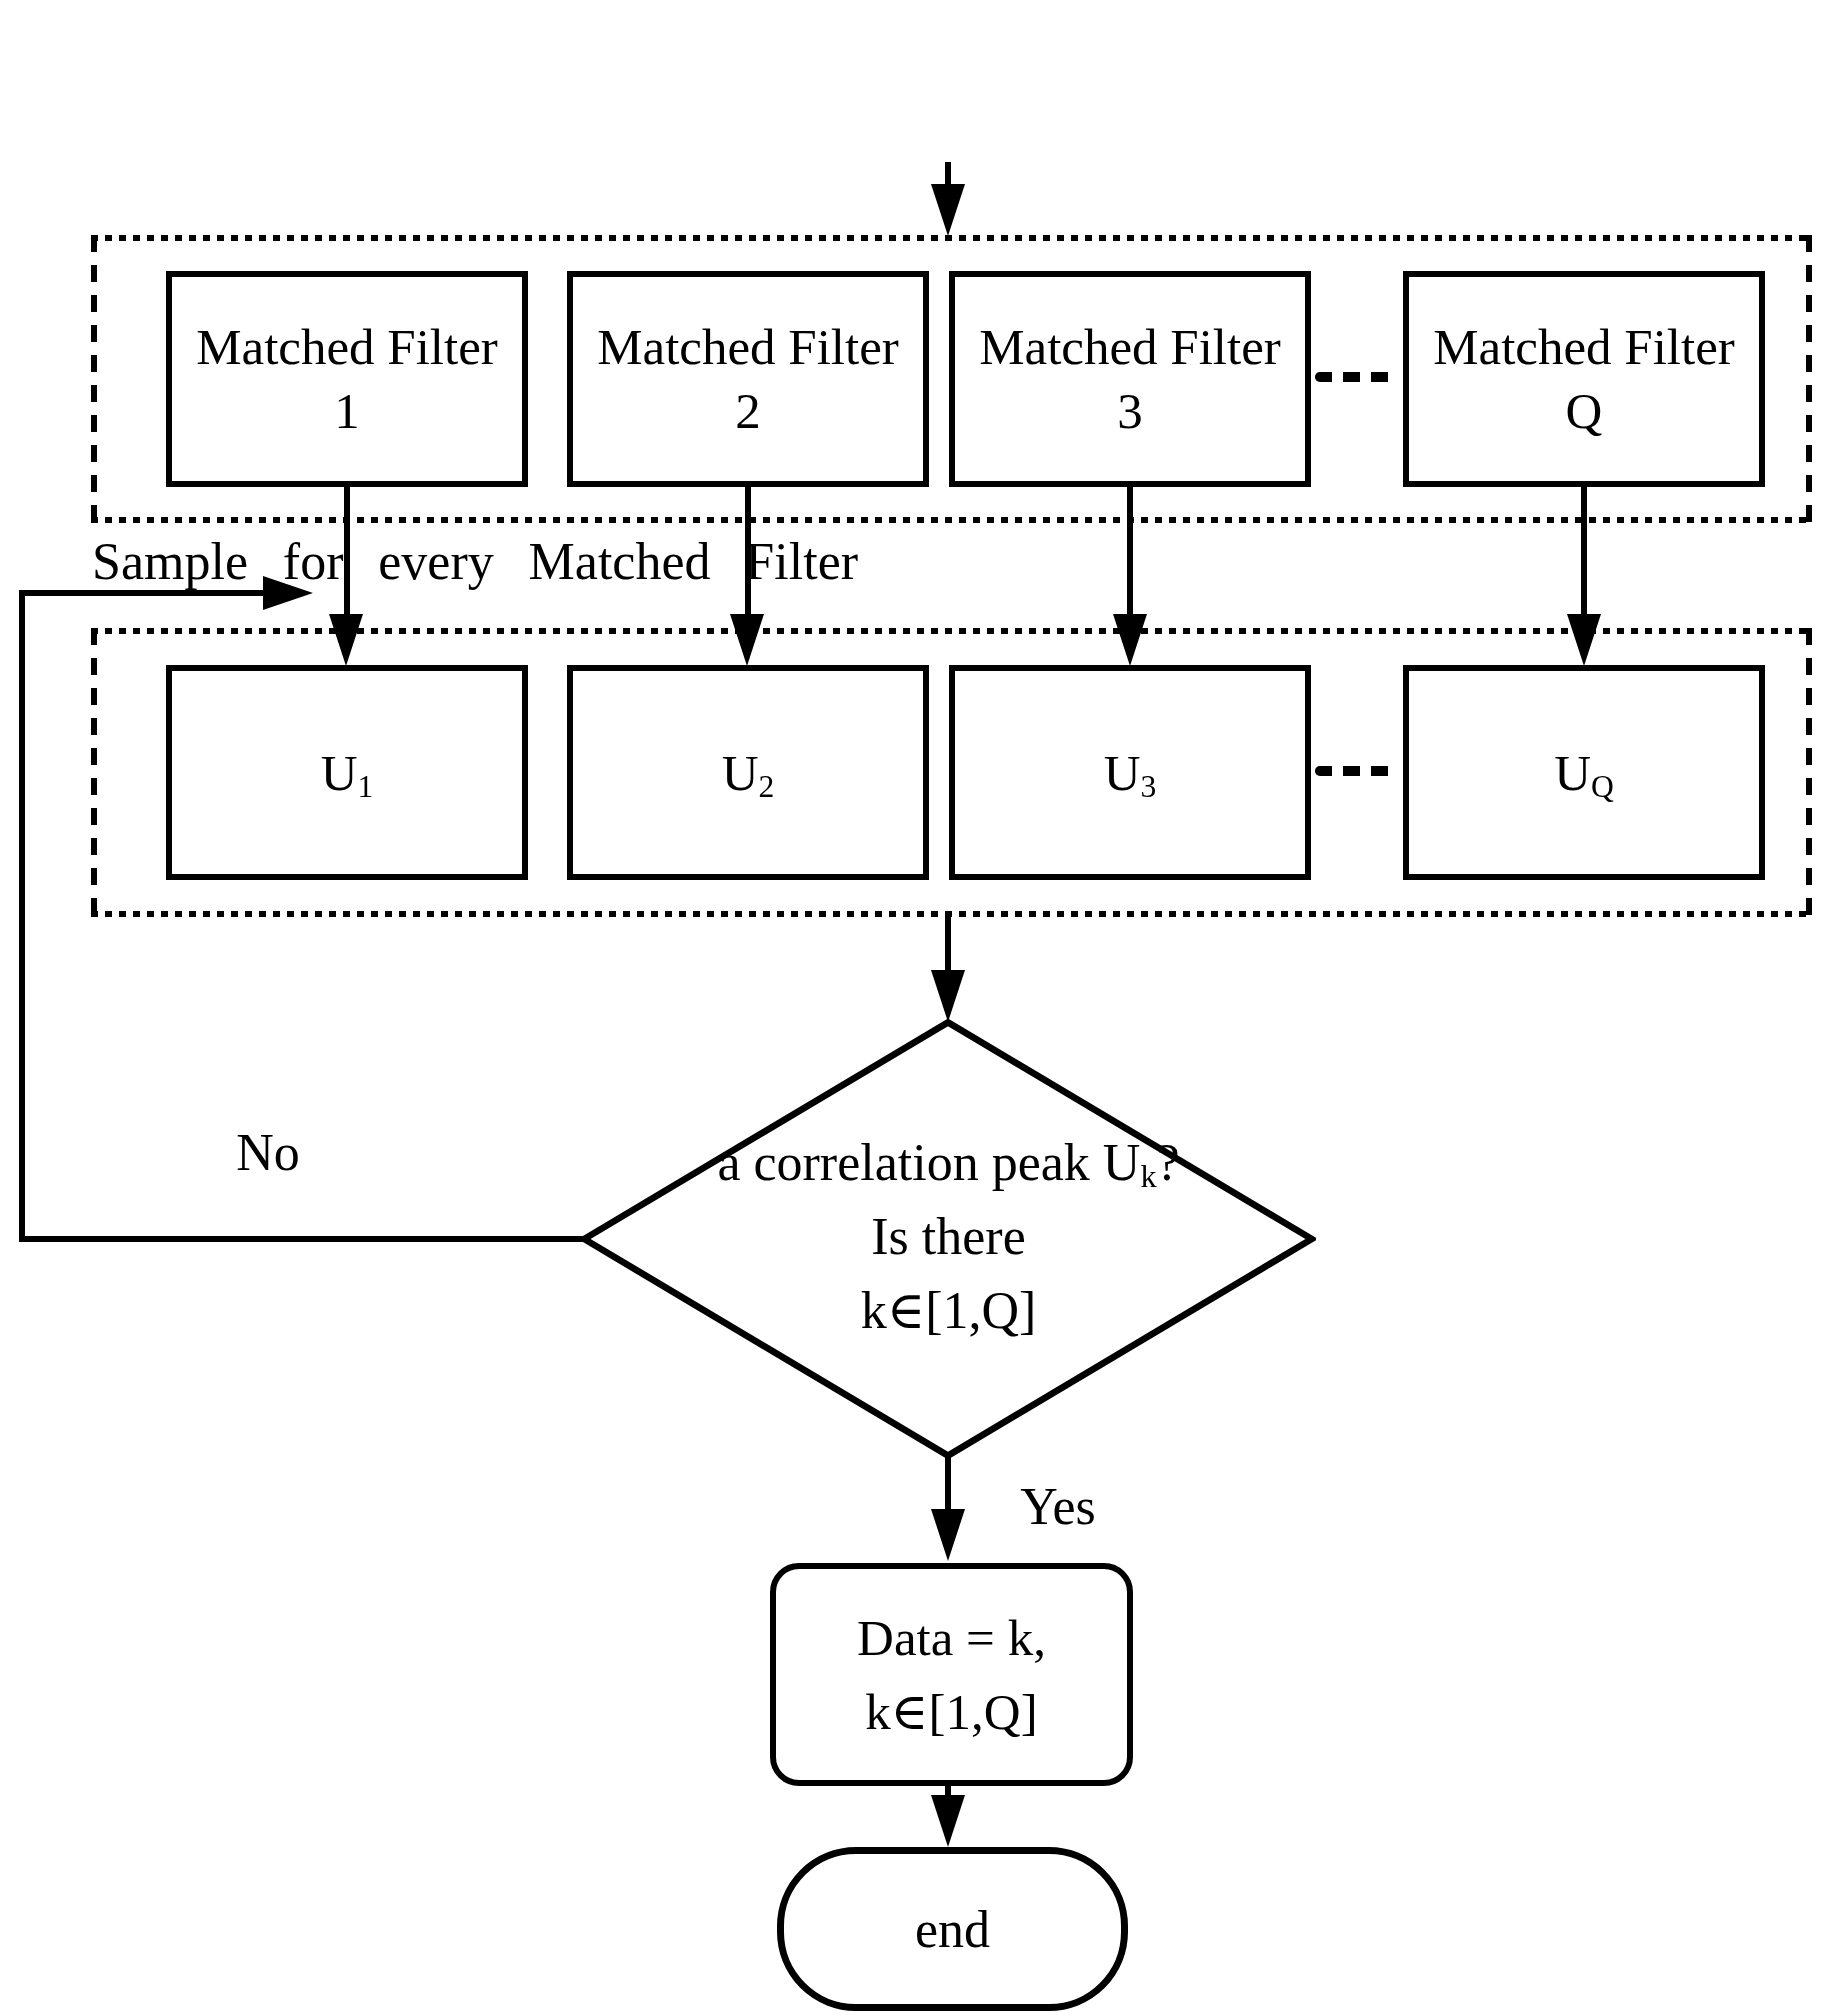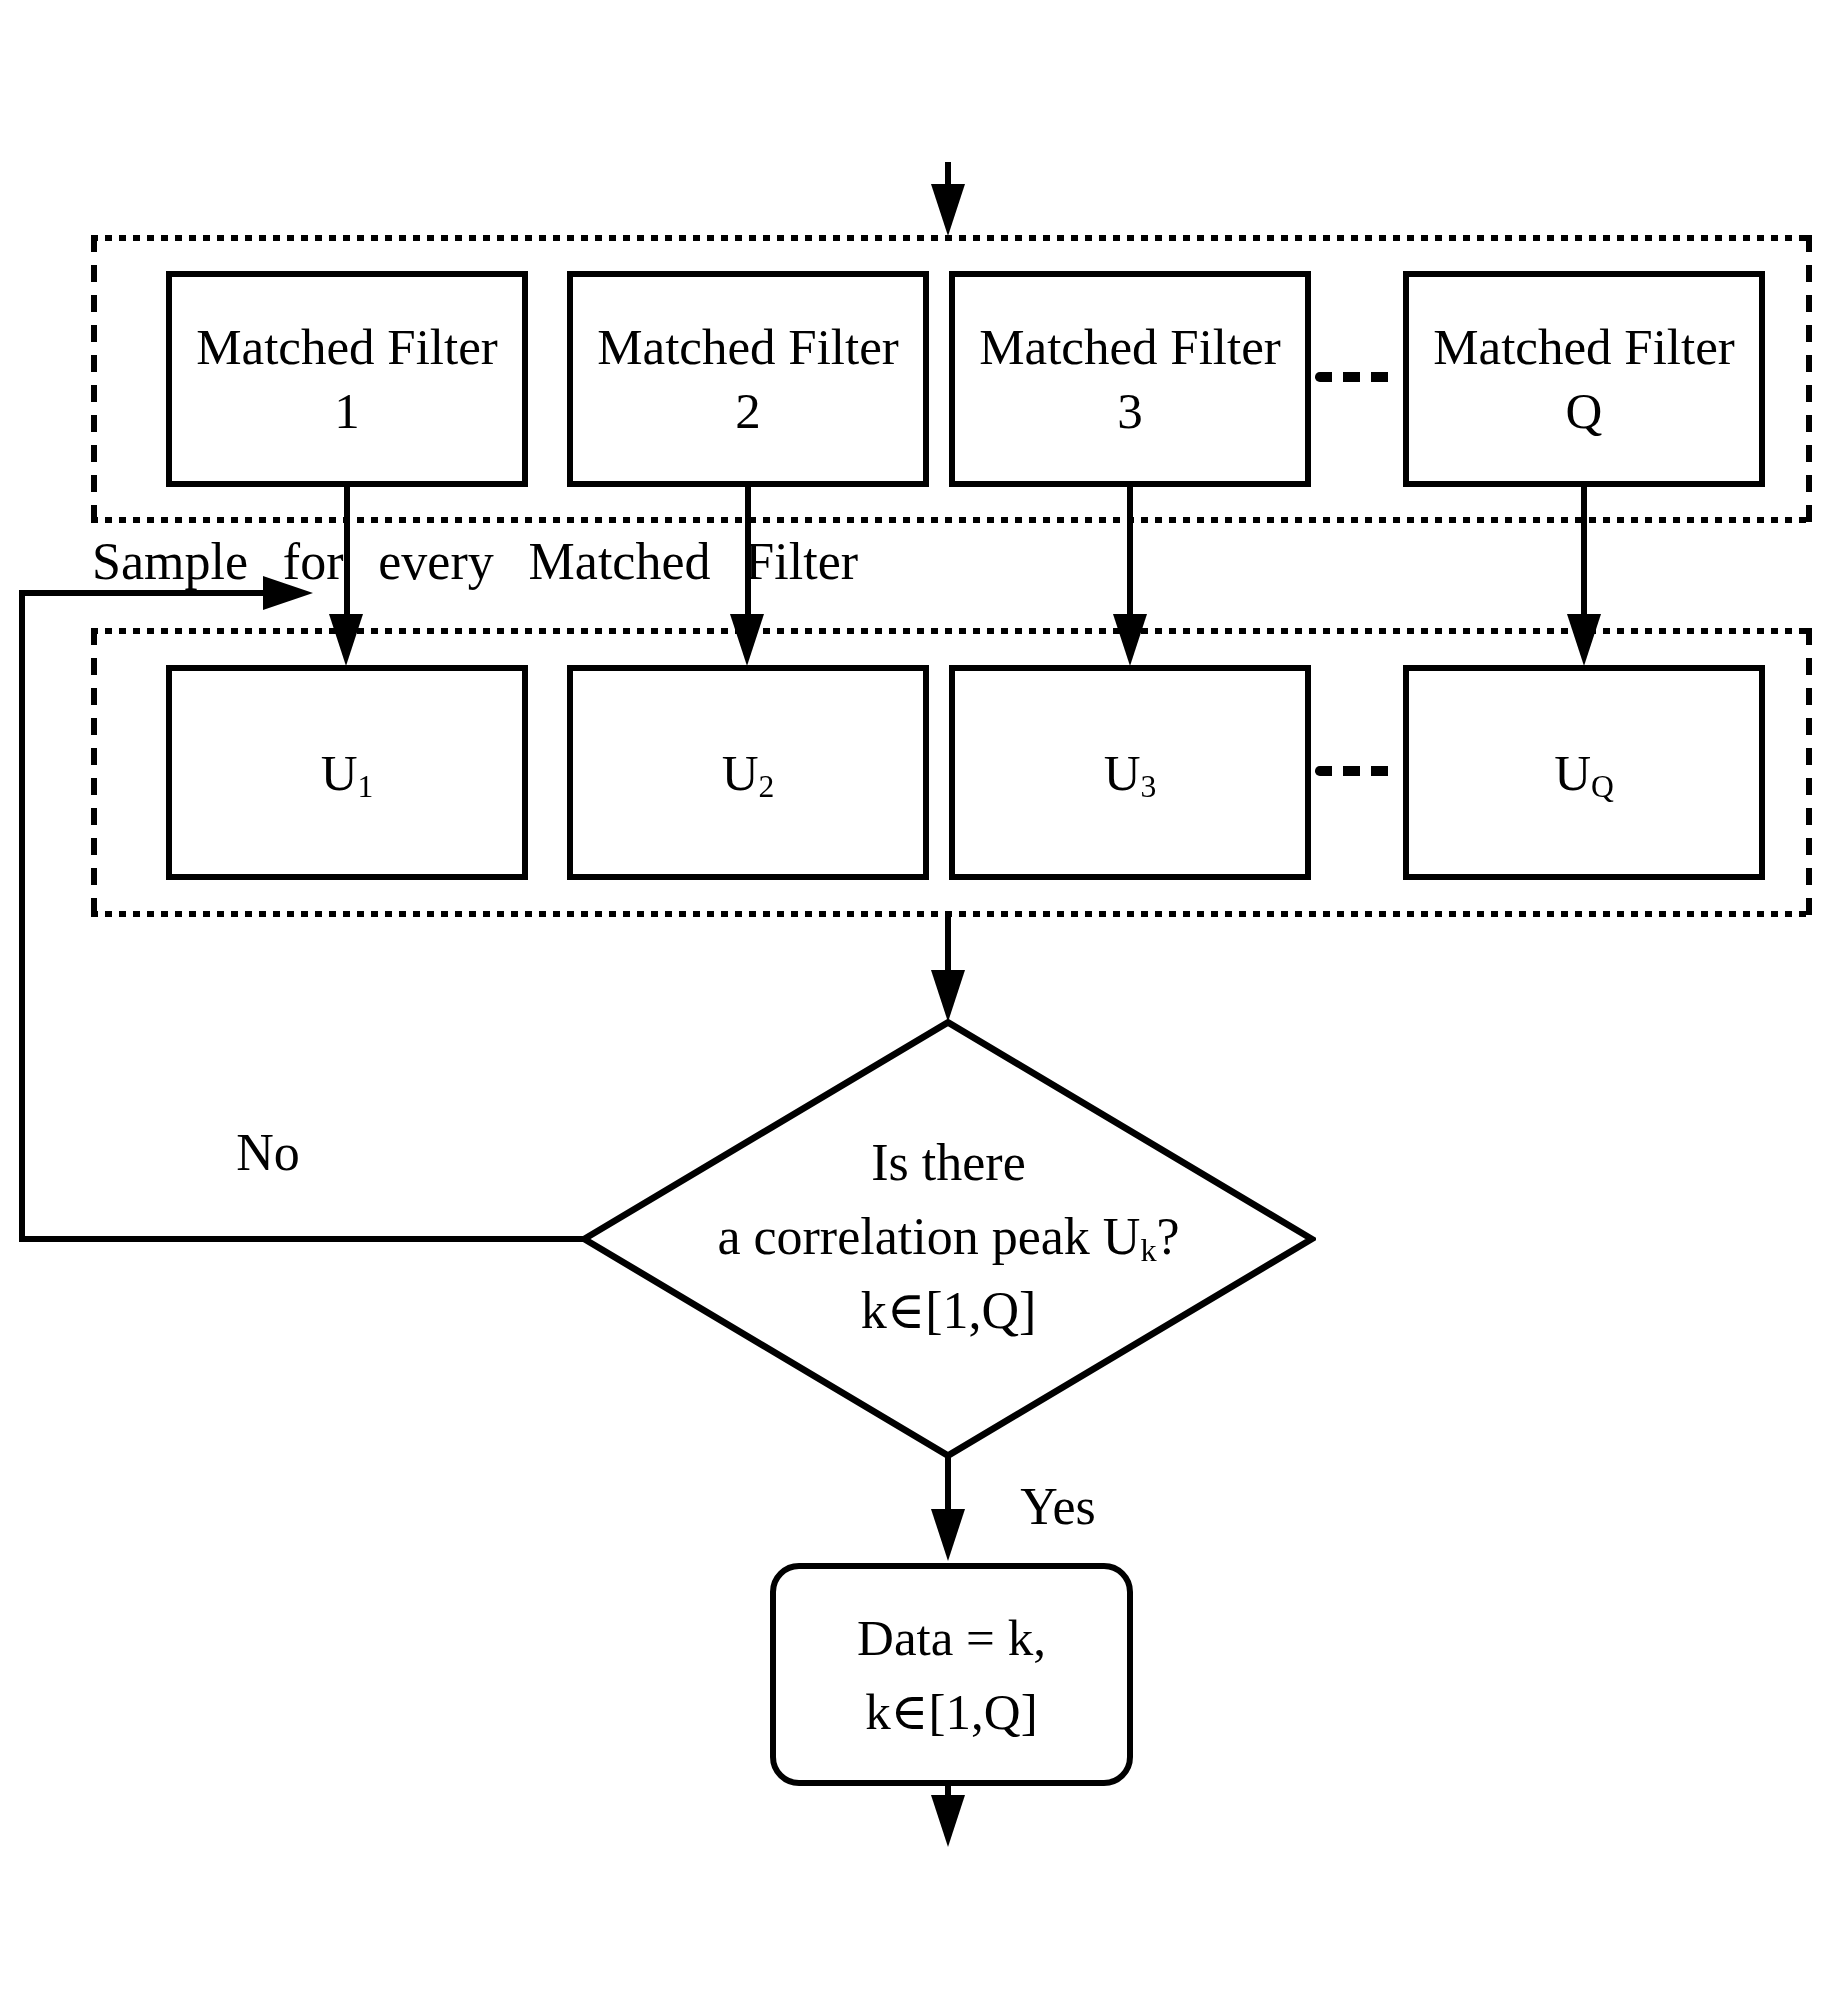--- a/index.html
+++ b/index.html
@@ -161,28 +161,31 @@
     <div><span>U</span><span class="subscript">Q</span></div>
   </div>
 
   <div class="hdots" style="left:1315px; top:766px;"></div>
 
 
   <svg class="abs" style="left:580px; top:1018px;" width="736" height="442" viewBox="0 0 1216 730">
     <polygon points="608,7 1209,365 608,723 7,365" fill="#ffffff" stroke="#000000" stroke-width="11"></polygon>
   </svg>
   <div class="diamond-text">
+    <div><span>a correlation peak U</span><span class="subscript">k</span><span>?</span></div>
     <div>Is there</div>
-    <div><span>a correlation peak U</span><span class="subscript">k</span><span>?</span></div>
     <div>k∈[1,Q]</div>
   </div>
 
   <div class="label centered" style="left:268px; top:1152px;">No</div>
   <div class="label centered" style="left:1058px; top:1506px;">Yes</div>
 
   <div class="process-box" style="left:770px; top:1563px; width:363px; height:223px; line-height:74px;border-radius:29px;">
     <div>Data = k,</div>
     <div>k∈[1,Q]</div>
   </div>
 
+  <div class="terminator" style="left:777px; top:1847px; width:337px; height:150px;">
+    <span>end</span>
+  </div>
 
 </div>
 
 
 </body></html>

